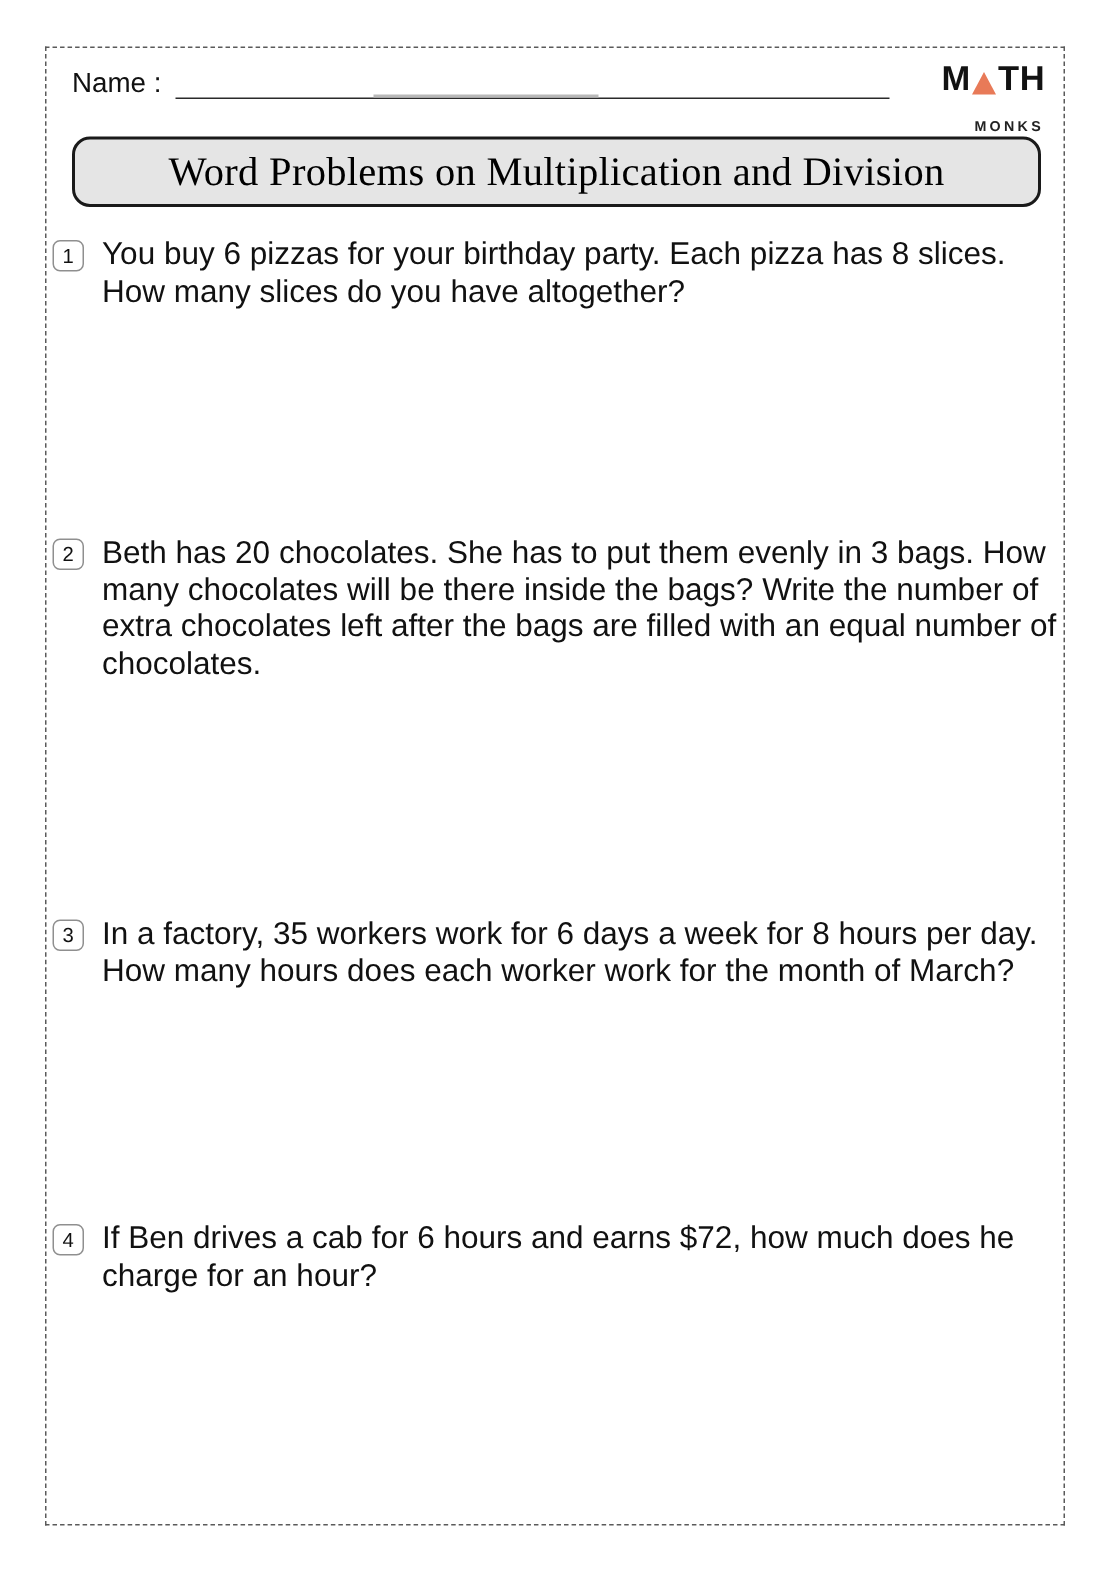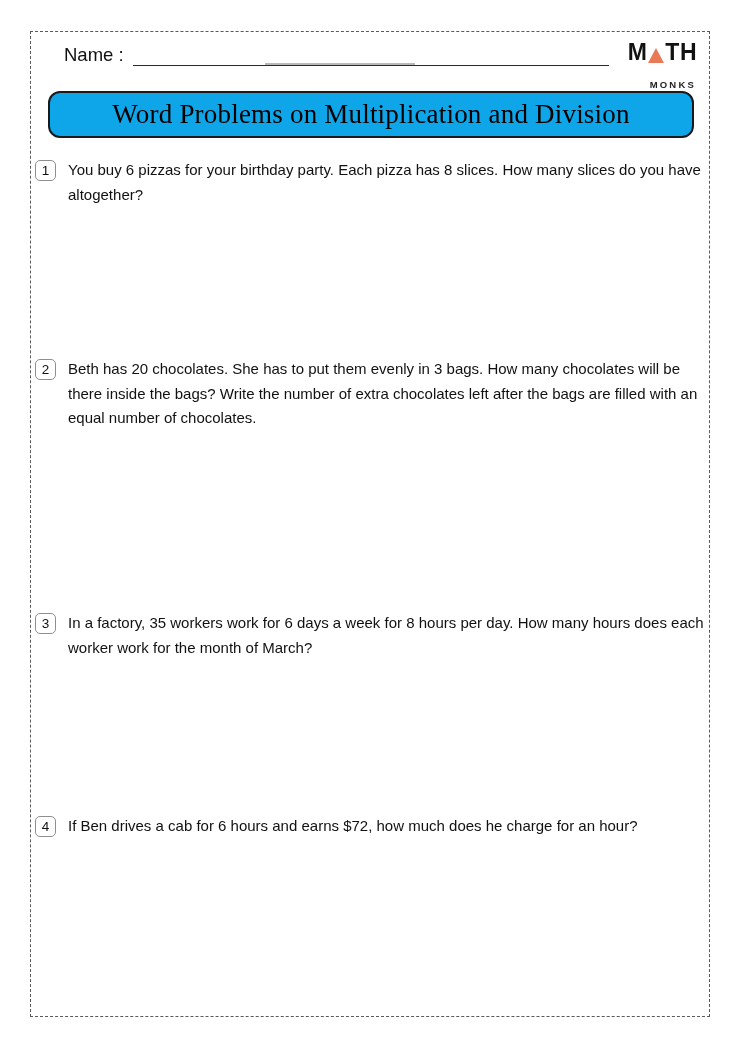--- a/index.html
+++ b/index.html
@@ -26,21 +26,20 @@
     right: 12px;
     top: 9px;
     display: flex;
     justify-content: space-between;
     align-items: flex-start;
   }
   .name-block {
     display: flex;
     align-items: flex-end;
     padding-top: 3px;
-    margin-left: 16px;
   }
   .name-label {
     font-size: 18.5px;
     color: #111111;
     white-space: nowrap;
   }
   .name-line {
     display: inline-block;
     width: 476px;
     height: 18px;
@@ -91,21 +90,21 @@
     left: 17px;
     top: 59px;
     width: 646px;
     height: 47px;
     box-sizing: border-box;
     border: 2px solid #1a1a1a;
     border-radius: 12px;
     display: flex;
     align-items: center;
     justify-content: center;
-    background: #0ea5e9;
+    background: #e5e5e5;
   }
   .title-box h1 {
     margin: 0;
     font-family: "Liberation Serif", serif;
     font-weight: 500;
     font-size: 27px;
     color: #000000;
     letter-spacing: 0.2px;
     white-space: nowrap;
   }
@@ -130,21 +129,21 @@
     background: #ffffff;
     display: flex;
     align-items: center;
     justify-content: center;
     font-size: 13.5px;
     color: #111111;
   }
   .ptext {
     margin: 0 0 0 33px;
     width: 640px;
-    font-size: 15px;
+    font-size: 21px;
     line-height: 24.5px;
     color: #111111;
   }
 </style>
 </head>
 <body>
 
 <div class="sheet-border">
 
   <div class="header-row">

